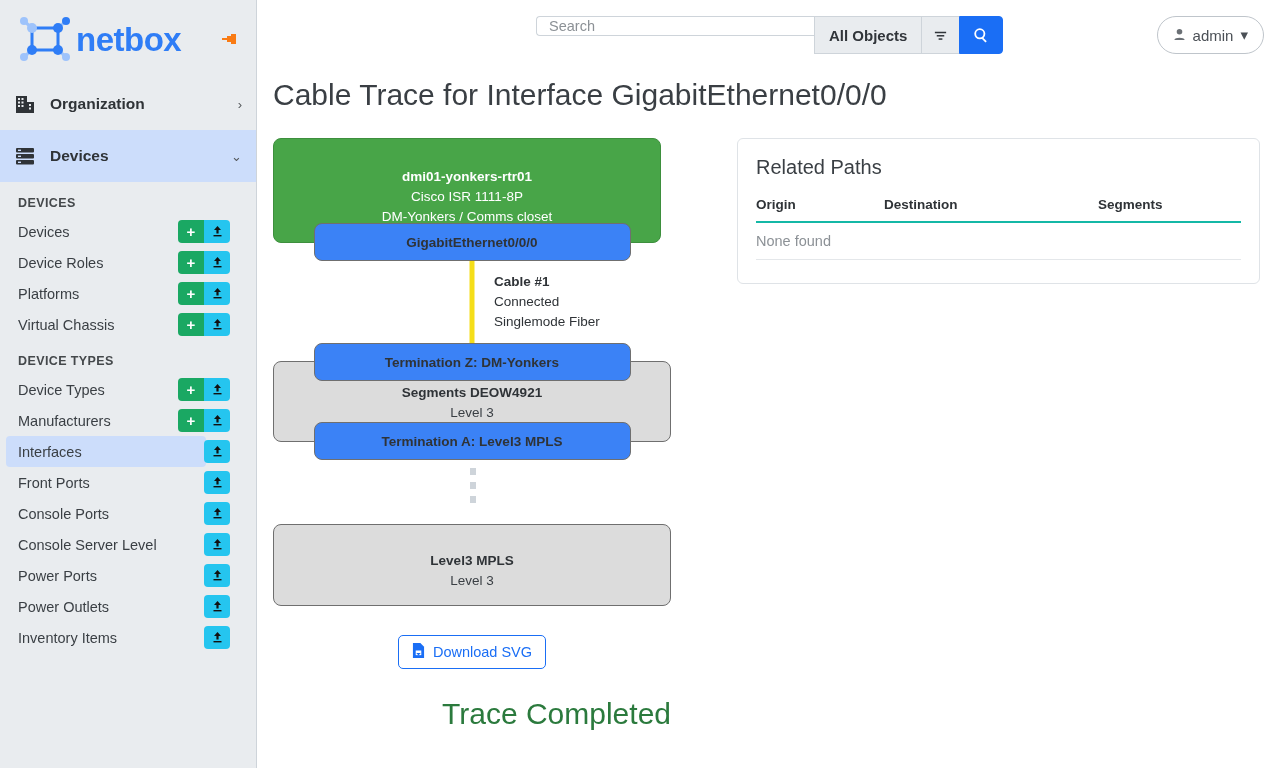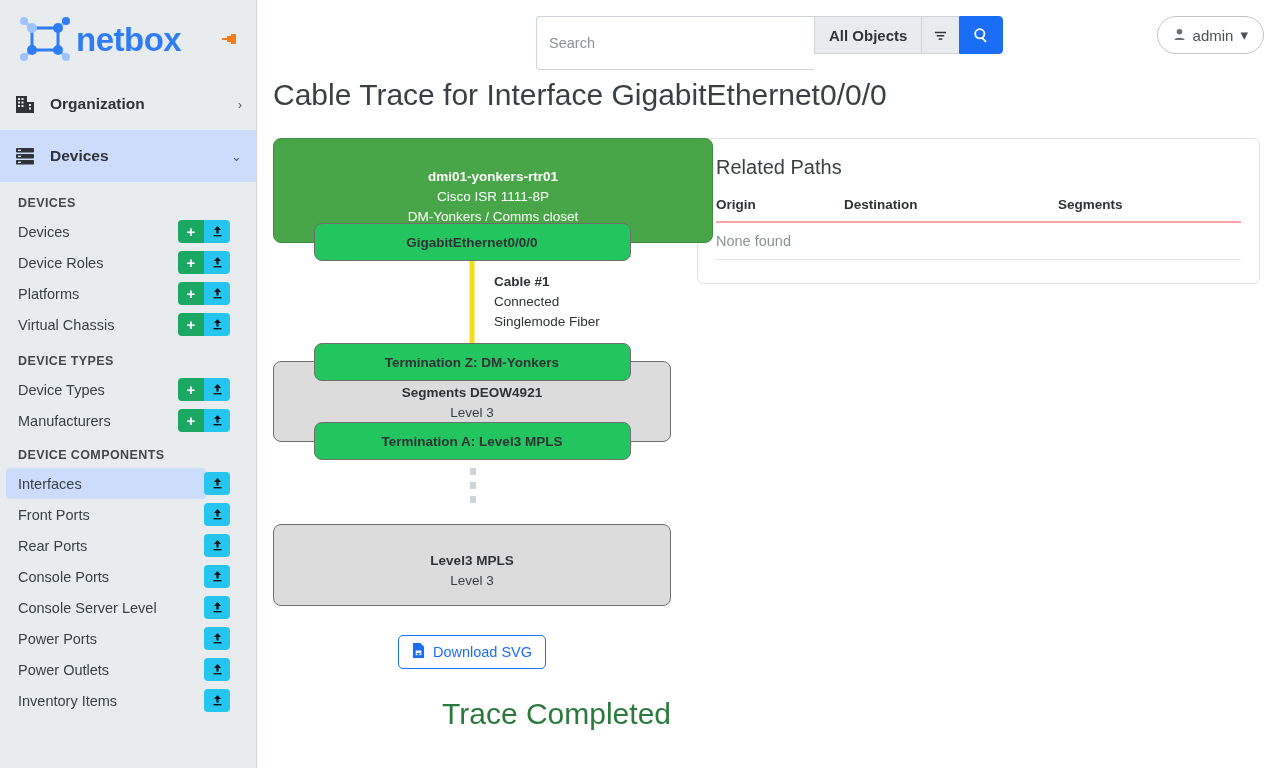--- a/index.html
+++ b/index.html
@@ -88,21 +88,21 @@
 
   .topbar {
     height: 70px; display: flex; align-items: center;
     padding: 0 16px;
   }
   .search-wrap {
     display: flex; align-items: stretch; height: 38px;
     margin: 0 auto 0 263px;
   }
   .search-input {
-    width: 278px; height: 54px;
+    width: 278px; height: 20px;
     border: 1px solid #ced4da; border-right: none;
     border-radius: 4px 0 0 4px;
     padding: 0 12px; font-size: 14.5px;
     color: #3a3f44; background: #fff; outline: none;
     font-family: "Liberation Sans", sans-serif;
   }
   .search-input::placeholder { color: #8c9196; }
   .objects-sel {
     display: flex; align-items: center; justify-content: center;
     padding: 0 14px; background: #e9ecef;
@@ -138,27 +138,27 @@
   .content { display: flex; padding: 26px 20px 0 16px; gap: 26px; }
 
   
   .trace-col { width: 398px; position: relative; }
   .node {
     border: 1px solid #6f6f6f; border-radius: 8px;
     text-align: center; position: relative;
   }
   .node-device {
     background: #48a548; border-color: #3d8f3d;
-    color: #fff; height: 105px; width: 440px;
+    color: #fff; height: 105px; width: 388px;
     padding-top: 28px;
   }
   .node-device .t1 { font-size: 13.5px; font-weight: 700; line-height: 20px; }
   .node-device .t2 { font-size: 13.5px; font-weight: 400; line-height: 20px; }
   .node-term {
-    background: #22c55e; width: 317px; height: 38px;
+    background: #3b82f6; width: 317px; height: 38px;
     margin: -20px auto 0 auto;
     display: flex; align-items: center; justify-content: center;
     font-size: 13.5px; font-weight: 700; color: #2f3337;
     position: relative; z-index: 3;
   }
   .cable-gap { height: 102px; position: relative; }
   .cable-line {
     position: absolute; left: 199px; top: 0;
     width: 5px; height: 102px; background: #f5de19;
     transform: translateX(-2.5px);
@@ -200,27 +200,28 @@
     text-align: right; margin-top: 28px;
     font-size: 30px; color: #2b7a3d; font-weight: 400;
   }
 
   
   .card {
     flex: 1; max-width: 568px;
     border: 1px solid #dfe3e7; border-radius: 6px;
     background: #fff; padding: 17px 18px 22px 18px;
     height: 146px;
+    margin-left: 40px;
   }
   .card-title { font-size: 20px; color: #3a3f44; margin-bottom: 18px; }
   table.rp { width: 100%; border-collapse: collapse; }
   table.rp th {
     text-align: left; font-size: 13.5px; font-weight: 700;
     color: #2f3337; padding: 0 0 9px 0;
-    border-bottom: 2px solid #fca5a5;
+    border-bottom: 2px solid #14b8a6;
   }
   table.rp td {
     font-size: 14.5px; color: #8c9196;
     padding: 10px 0 10px 0;
     border-bottom: 1px solid #e4e7ea;
   }
 </style>
 </head>
 <body>
 
@@ -379,50 +380,36 @@
         <span class="mini-add">+</span>
         <span class="mini-imp">
           <svg viewBox="0 0 11 11">
               <path d="M5.5 0 L9 4 H6.6 V7.5 H4.4 V4 H2 Z" fill="#111"></path>
               <rect x="1.5" y="9" width="8" height="1.4" fill="#111"></rect>
             </svg>
         </span>
       </div>
     </div>
 
-    <div class="sec-head tight">DEVICE COMPONENTS</div>
     <div class="row-wrap">
       <div class="nav-item selected">
         <span class="n-label">Interfaces</span>
       </div>
       <div class="btn-pair">
         <span class="mini-imp">
           <svg viewBox="0 0 11 11">
               <path d="M5.5 0 L9 4 H6.6 V7.5 H4.4 V4 H2 Z" fill="#111"></path>
               <rect x="1.5" y="9" width="8" height="1.4" fill="#111"></rect>
             </svg>
         </span>
       </div>
     </div>
     <div class="row-wrap">
       <div class="nav-item">
         <span class="n-label">Front Ports</span>
-      </div>
-      <div class="btn-pair">
-        <span class="mini-imp">
-          <svg viewBox="0 0 11 11">
-              <path d="M5.5 0 L9 4 H6.6 V7.5 H4.4 V4 H2 Z" fill="#111"></path>
-              <rect x="1.5" y="9" width="8" height="1.4" fill="#111"></rect>
-            </svg>
-        </span>
-      </div>
-    </div>
-    <div class="row-wrap">
-      <div class="nav-item">
-        <span class="n-label">Rear Ports</span>
       </div>
       <div class="btn-pair">
         <span class="mini-imp">
           <svg viewBox="0 0 11 11">
               <path d="M5.5 0 L9 4 H6.6 V7.5 H4.4 V4 H2 Z" fill="#111"></path>
               <rect x="1.5" y="9" width="8" height="1.4" fill="#111"></rect>
             </svg>
         </span>
       </div>
     </div>

